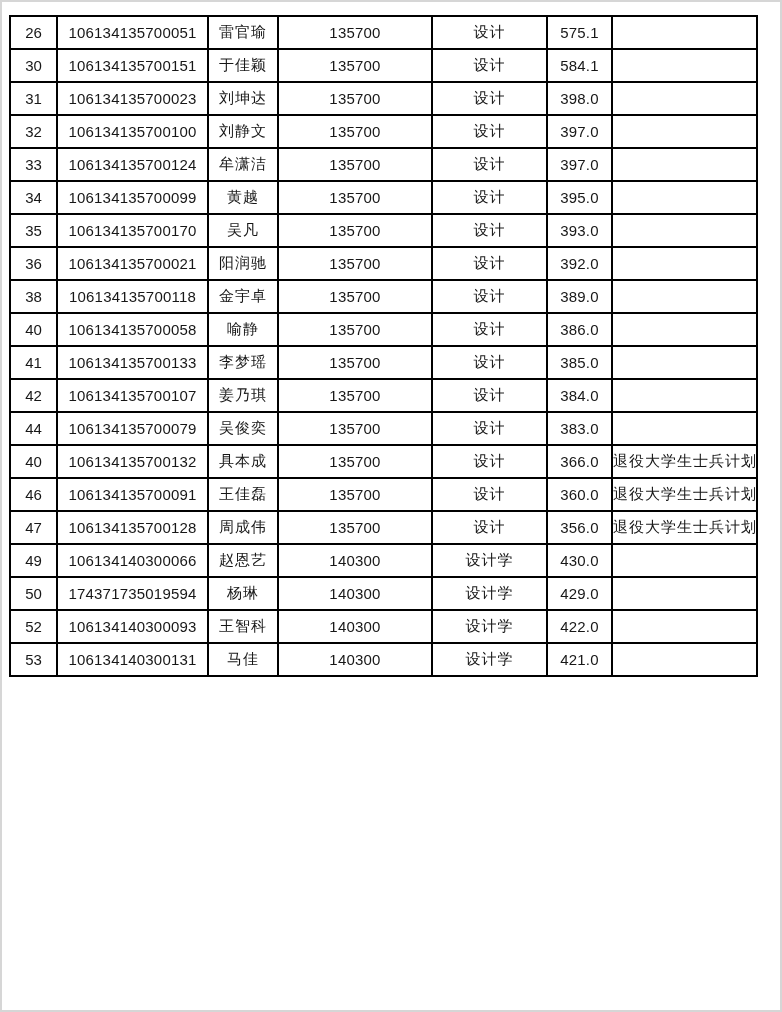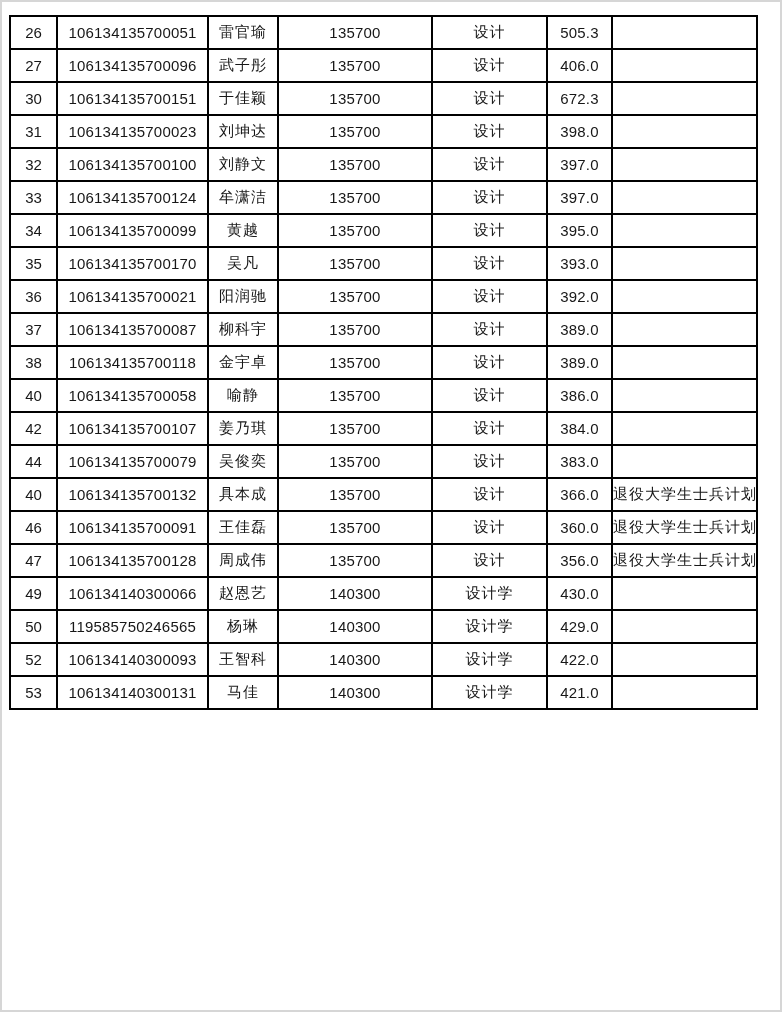--- a/index.html
+++ b/index.html
@@ -74,39 +74,30 @@
       <col class="c-score">
       <col class="c-remark">
     </colgroup>
     <tbody>
         <tr>
     <td class="cell-serial">26</td>
     <td class="cell-id">106134135700051</td>
     <td class="cell-name">雷官瑜</td>
     <td class="cell-code">135700</td>
     <td class="cell-major">设计</td>
-    <td class="cell-score">505.3</td>
-    <td class="cell-remark"></td>
-  </tr>
-        <tr>
-    <td class="cell-serial">27</td>
-    <td class="cell-id">106134135700096</td>
-    <td class="cell-name">武子彤</td>
-    <td class="cell-code">135700</td>
-    <td class="cell-major">设计</td>
-    <td class="cell-score">406.0</td>
+    <td class="cell-score">575.1</td>
     <td class="cell-remark"></td>
   </tr>
         <tr>
     <td class="cell-serial">30</td>
     <td class="cell-id">106134135700151</td>
     <td class="cell-name">于佳颖</td>
     <td class="cell-code">135700</td>
     <td class="cell-major">设计</td>
-    <td class="cell-score">672.3</td>
+    <td class="cell-score">584.1</td>
     <td class="cell-remark"></td>
   </tr>
         <tr>
     <td class="cell-serial">31</td>
     <td class="cell-id">106134135700023</td>
     <td class="cell-name">刘坤达</td>
     <td class="cell-code">135700</td>
     <td class="cell-major">设计</td>
     <td class="cell-score">398.0</td>
     <td class="cell-remark"></td>
@@ -150,47 +141,47 @@
         <tr>
     <td class="cell-serial">36</td>
     <td class="cell-id">106134135700021</td>
     <td class="cell-name">阳润驰</td>
     <td class="cell-code">135700</td>
     <td class="cell-major">设计</td>
     <td class="cell-score">392.0</td>
     <td class="cell-remark"></td>
   </tr>
         <tr>
-    <td class="cell-serial">37</td>
-    <td class="cell-id">106134135700087</td>
-    <td class="cell-name">柳科宇</td>
-    <td class="cell-code">135700</td>
-    <td class="cell-major">设计</td>
-    <td class="cell-score">389.0</td>
-    <td class="cell-remark"></td>
-  </tr>
-        <tr>
     <td class="cell-serial">38</td>
     <td class="cell-id">106134135700118</td>
     <td class="cell-name">金宇卓</td>
     <td class="cell-code">135700</td>
     <td class="cell-major">设计</td>
     <td class="cell-score">389.0</td>
     <td class="cell-remark"></td>
   </tr>
         <tr>
     <td class="cell-serial">40</td>
     <td class="cell-id">106134135700058</td>
     <td class="cell-name">喻静</td>
     <td class="cell-code">135700</td>
     <td class="cell-major">设计</td>
     <td class="cell-score">386.0</td>
     <td class="cell-remark"></td>
   </tr>
         <tr>
+    <td class="cell-serial">41</td>
+    <td class="cell-id">106134135700133</td>
+    <td class="cell-name">李梦瑶</td>
+    <td class="cell-code">135700</td>
+    <td class="cell-major">设计</td>
+    <td class="cell-score">385.0</td>
+    <td class="cell-remark"></td>
+  </tr>
+        <tr>
     <td class="cell-serial">42</td>
     <td class="cell-id">106134135700107</td>
     <td class="cell-name">姜乃琪</td>
     <td class="cell-code">135700</td>
     <td class="cell-major">设计</td>
     <td class="cell-score">384.0</td>
     <td class="cell-remark"></td>
   </tr>
         <tr>
     <td class="cell-serial">44</td>
@@ -232,21 +223,21 @@
     <td class="cell-serial">49</td>
     <td class="cell-id">106134140300066</td>
     <td class="cell-name">赵恩艺</td>
     <td class="cell-code">140300</td>
     <td class="cell-major">设计学</td>
     <td class="cell-score">430.0</td>
     <td class="cell-remark"></td>
   </tr>
         <tr>
     <td class="cell-serial">50</td>
-    <td class="cell-id">119585750246565</td>
+    <td class="cell-id">174371735019594</td>
     <td class="cell-name">杨琳</td>
     <td class="cell-code">140300</td>
     <td class="cell-major">设计学</td>
     <td class="cell-score">429.0</td>
     <td class="cell-remark"></td>
   </tr>
         <tr>
     <td class="cell-serial">52</td>
     <td class="cell-id">106134140300093</td>
     <td class="cell-name">王智科</td>

